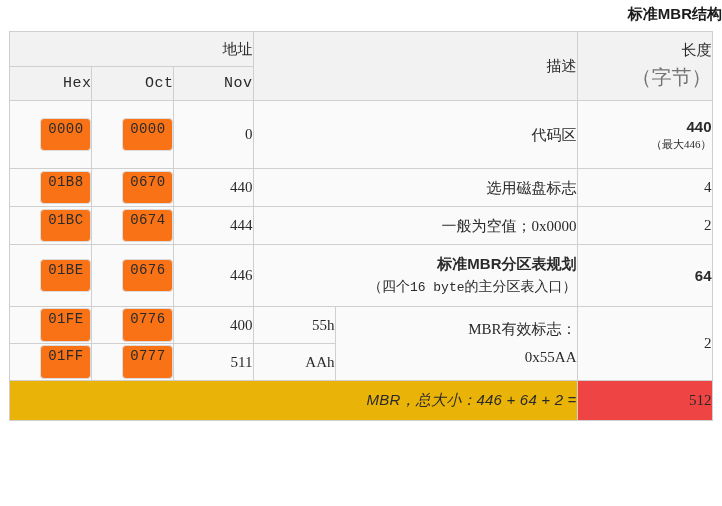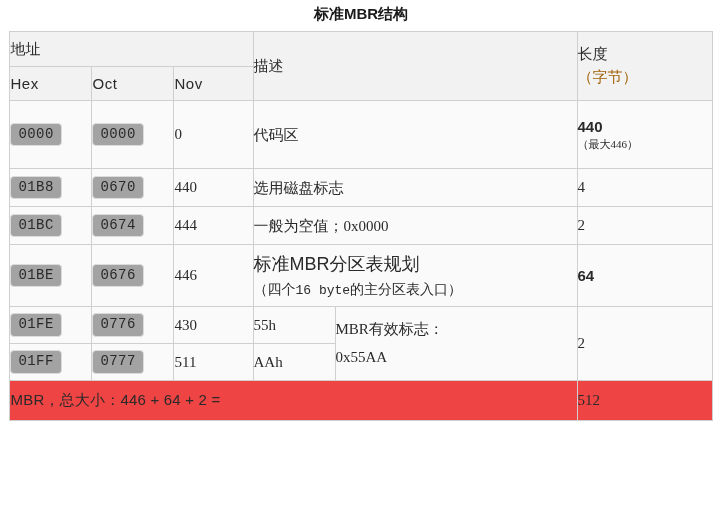--- a/index.html
+++ b/index.html
@@ -17,21 +17,21 @@
   }
 
   .page {
     width: 722px;
     height: 506px;
     position: relative;
     box-sizing: border-box;
   }
 
   .doc-title {
-    text-align: center;
+    text-align: right;
     font-family: "Liberation Sans", "DejaVu Sans", sans-serif;
     font-weight: bold;
     font-size: 15px;
     line-height: 15px;
     letter-spacing: 0px;
     color: #1a1a1a;
     padding-top: 6px;
     padding-bottom: 10px;
     margin: 0;
   }
@@ -41,94 +41,94 @@
     table-layout: fixed;
     width: 702px;
     margin: 0 auto;
     border: 1px solid #b9b9b9;
     background: #fafafa;
   }
 
   table.mbr td, table.mbr th {
     border: 1px solid #cfcfcf;
     padding: 0;
-    text-align: left;
+    text-align: right;
     vertical-align: middle;
     font-weight: normal;
     font-size: 15px;
     color: #2a2a2a;
   }
 
   
   .hdr {
     background: #f2f2f2;
   }
   .hdr-main {
     font-size: 16px;
     color: #1a1a1a;
     height: 34px;
   }
   .hdr-sub {
     font-size: 15px;
     color: #0d0dcc;
-    font-family: Liberation Sans, sans-serif;
+    font-family: Liberation Mono, monospace;
     height: 33px;
     letter-spacing: 0.5px;
   }
   .hdr-desc {
     font-size: 16px;
     color: #1a1a1a;
     height: 67px;
   }
   .hdr-len {
     font-size: 16px;
     color: #1a1a1a;
     height: 67px;
     line-height: 1.55;
   }
   .hdr-len .unit {
-    color: #a16207;
-    font-size: 15px;
+    color: #737373;
+    font-size: 20px;
     display: block;
   }
 
   
   .r-code   { height: 68px; }
   .r-short  { height: 38px; }
   .r-part   { height: 62px; }
   .r-sig    { height: 37px; }
   .r-total  { height: 40px; }
 
   .codebox {
     display: inline-block;
     border: 1px solid #dcdcdc;
     border-radius: 4px;
-    background: #a3a3a3;
-    padding: 2px 7px 3px 7px;
+    background: #f97316;
+    padding: 2px 7px 13px 7px;
     font-family: "Liberation Mono", "DejaVu Sans Mono", monospace;
     font-size: 14px;
     color: #2a2a2a;
     line-height: 1.15;
     letter-spacing: 0.4px;
   }
 
   .num {
     font-family: "Liberation Serif", "DejaVu Serif", serif;
     font-size: 15px;
   }
 
   .desc {
     font-size: 15px;
     line-height: 1.6;
     color: #2a2a2a;
   }
   .desc .b {
-    font-weight: normal;
-    font-family: "Liberation Sans", "DejaVu Sans", sans-serif;
-    font-size: 18px;
+    font-weight: bold;
+    font-family: "Liberation Sans", "DejaVu Sans", sans-serif;
+    font-size: 15px;
     display: block;
   }
   .desc .sub {
     display: block;
     font-size: 14px;
   }
   .desc .mono {
     font-family: "Liberation Mono", "DejaVu Sans Mono", monospace;
     font-size: 13px;
   }
@@ -156,26 +156,27 @@
     font-family: "Liberation Serif", "DejaVu Serif", serif;
     font-size: 15px;
   }
   .sigdesc {
     font-size: 15px;
     line-height: 1.85;
     margin-left: 24px;
   }
 
   .total-cell {
-    background: #ef4444;
+    background: #eab308;
     font-weight: bold;
     font-family: "Liberation Sans", "DejaVu Sans", sans-serif;
     font-size: 15px;
     color: #1a1a1a;
     letter-spacing: 0.2px;
+    font-style: italic;
   }
   .total-val {
     background: #ef4444;
     font-size: 15px;
     color: #2a2a2a;
     margin-top: 35px;
   }
 </style>
 </head>
 <body>
@@ -268,21 +269,21 @@
         </td>
       </tr>
 
       <tr class="r-sig">
         <td>
           <span class="codebox">01FE</span>
         </td>
         <td>
           <span class="codebox">0776</span>
         </td>
-        <td class="num">430</td>
+        <td class="num">400</td>
         <td class="sigcol">55h</td>
         <td class="sigdesc" rowspan="2">
           <div>MBR有效标志：</div>
           <div>0x55AA</div>
         </td>
         <td class="num" rowspan="2">2</td>
       </tr>
 
       <tr class="r-sig">
         <td>

